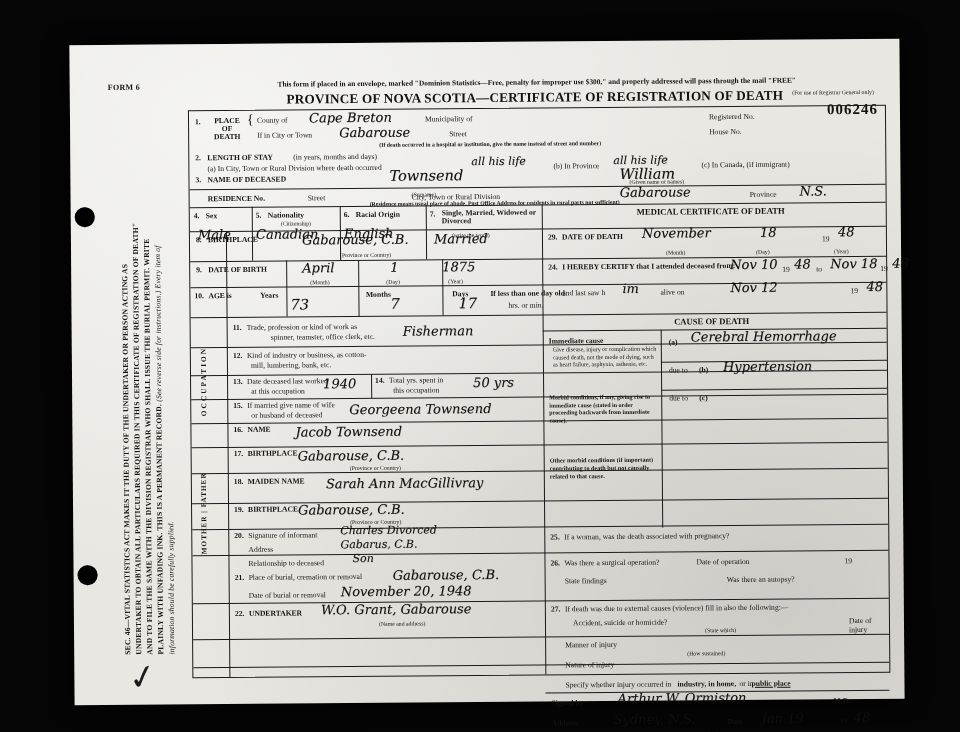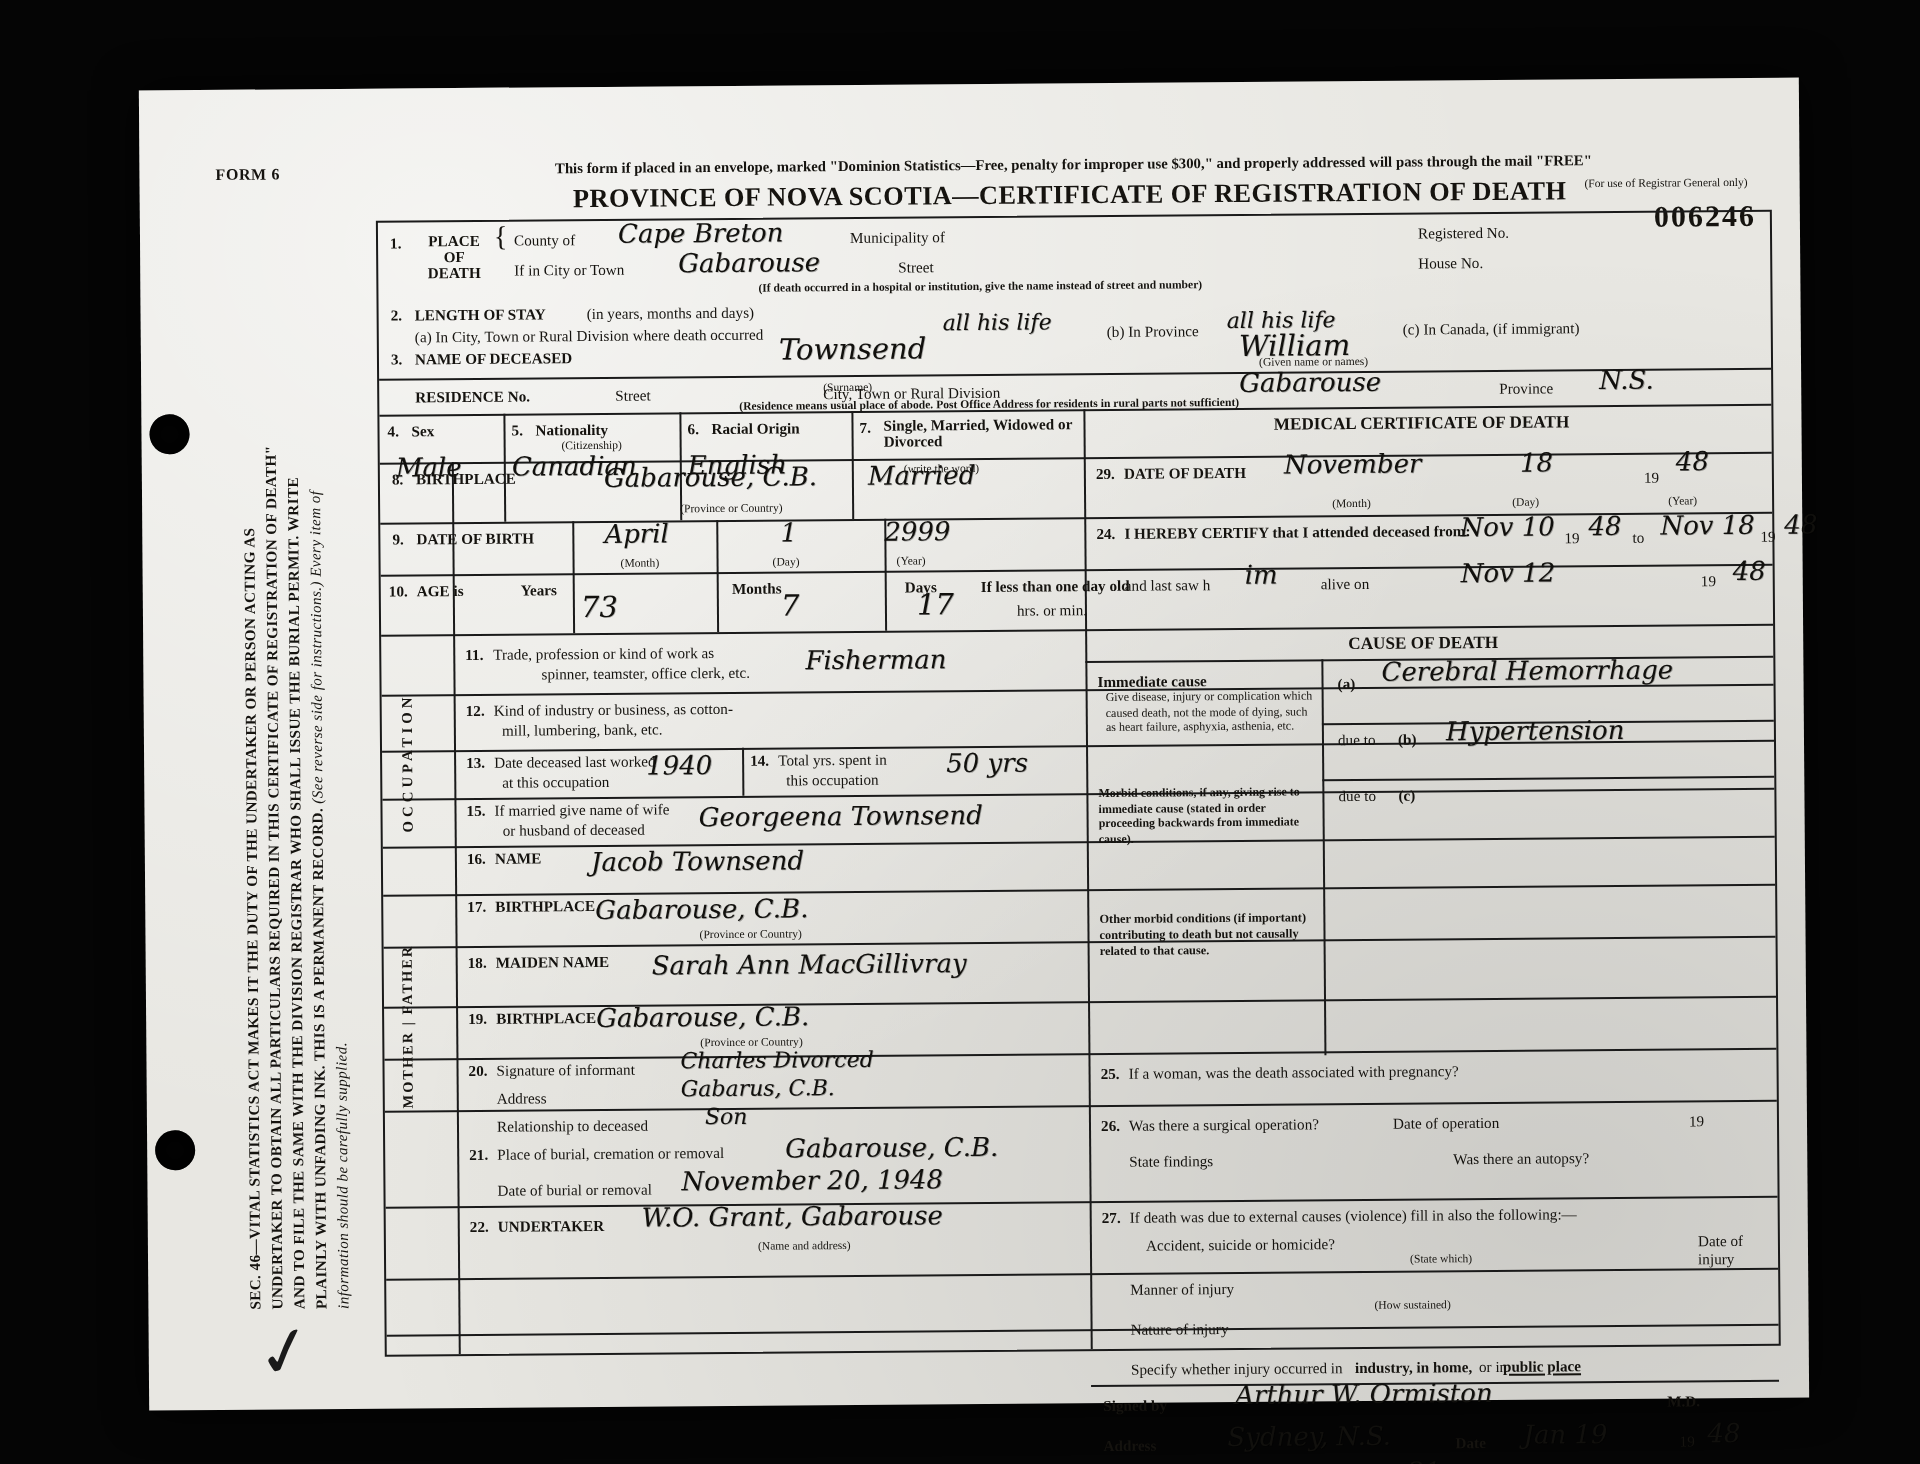--- a/index.html
+++ b/index.html
@@ -178,21 +178,21 @@
 
       <div class="t b" style="left:6px;top:124px;">8.</div>
       <div class="t b" style="left:18px;top:124px;">BIRTHPLACE</div>
       <div class="hw m" style="left:112px;top:122px;">Gabarouse, C.B.</div>
       <div class="t xs" style="left:150px;top:141px;">(Province or Country)</div>
 
       <div class="t b" style="left:6px;top:154px;">9.</div>
       <div class="t b" style="left:18px;top:154px;">DATE OF BIRTH</div>
       <div class="hw m" style="left:112px;top:150px;">April</div>
       <div class="hw m" style="left:200px;top:150px;">1</div>
-      <div class="hw m" style="left:252px;top:150px;">2999</div>
+      <div class="hw m" style="left:252px;top:150px;">1875</div>
       <div class="t xs" style="left:120px;top:168px;">(Month)</div>
       <div class="t xs" style="left:196px;top:168px;">(Day)</div>
       <div class="t xs" style="left:258px;top:168px;">(Year)</div>
 
       <div class="t b" style="left:4px;top:180px;">10.</div>
       <div class="t b" style="left:18px;top:180px;">AGE is</div>
       <div class="t b ctr" style="left:64px;top:180px;width:30px;">Years</div>
       <div class="t b ctr" style="left:170px;top:180px;width:36px;">Months</div>
       <div class="t b ctr" style="left:256px;top:180px;width:28px;">Days</div>
       <div class="t b" style="left:300px;top:180px;">If less than one day old</div>

